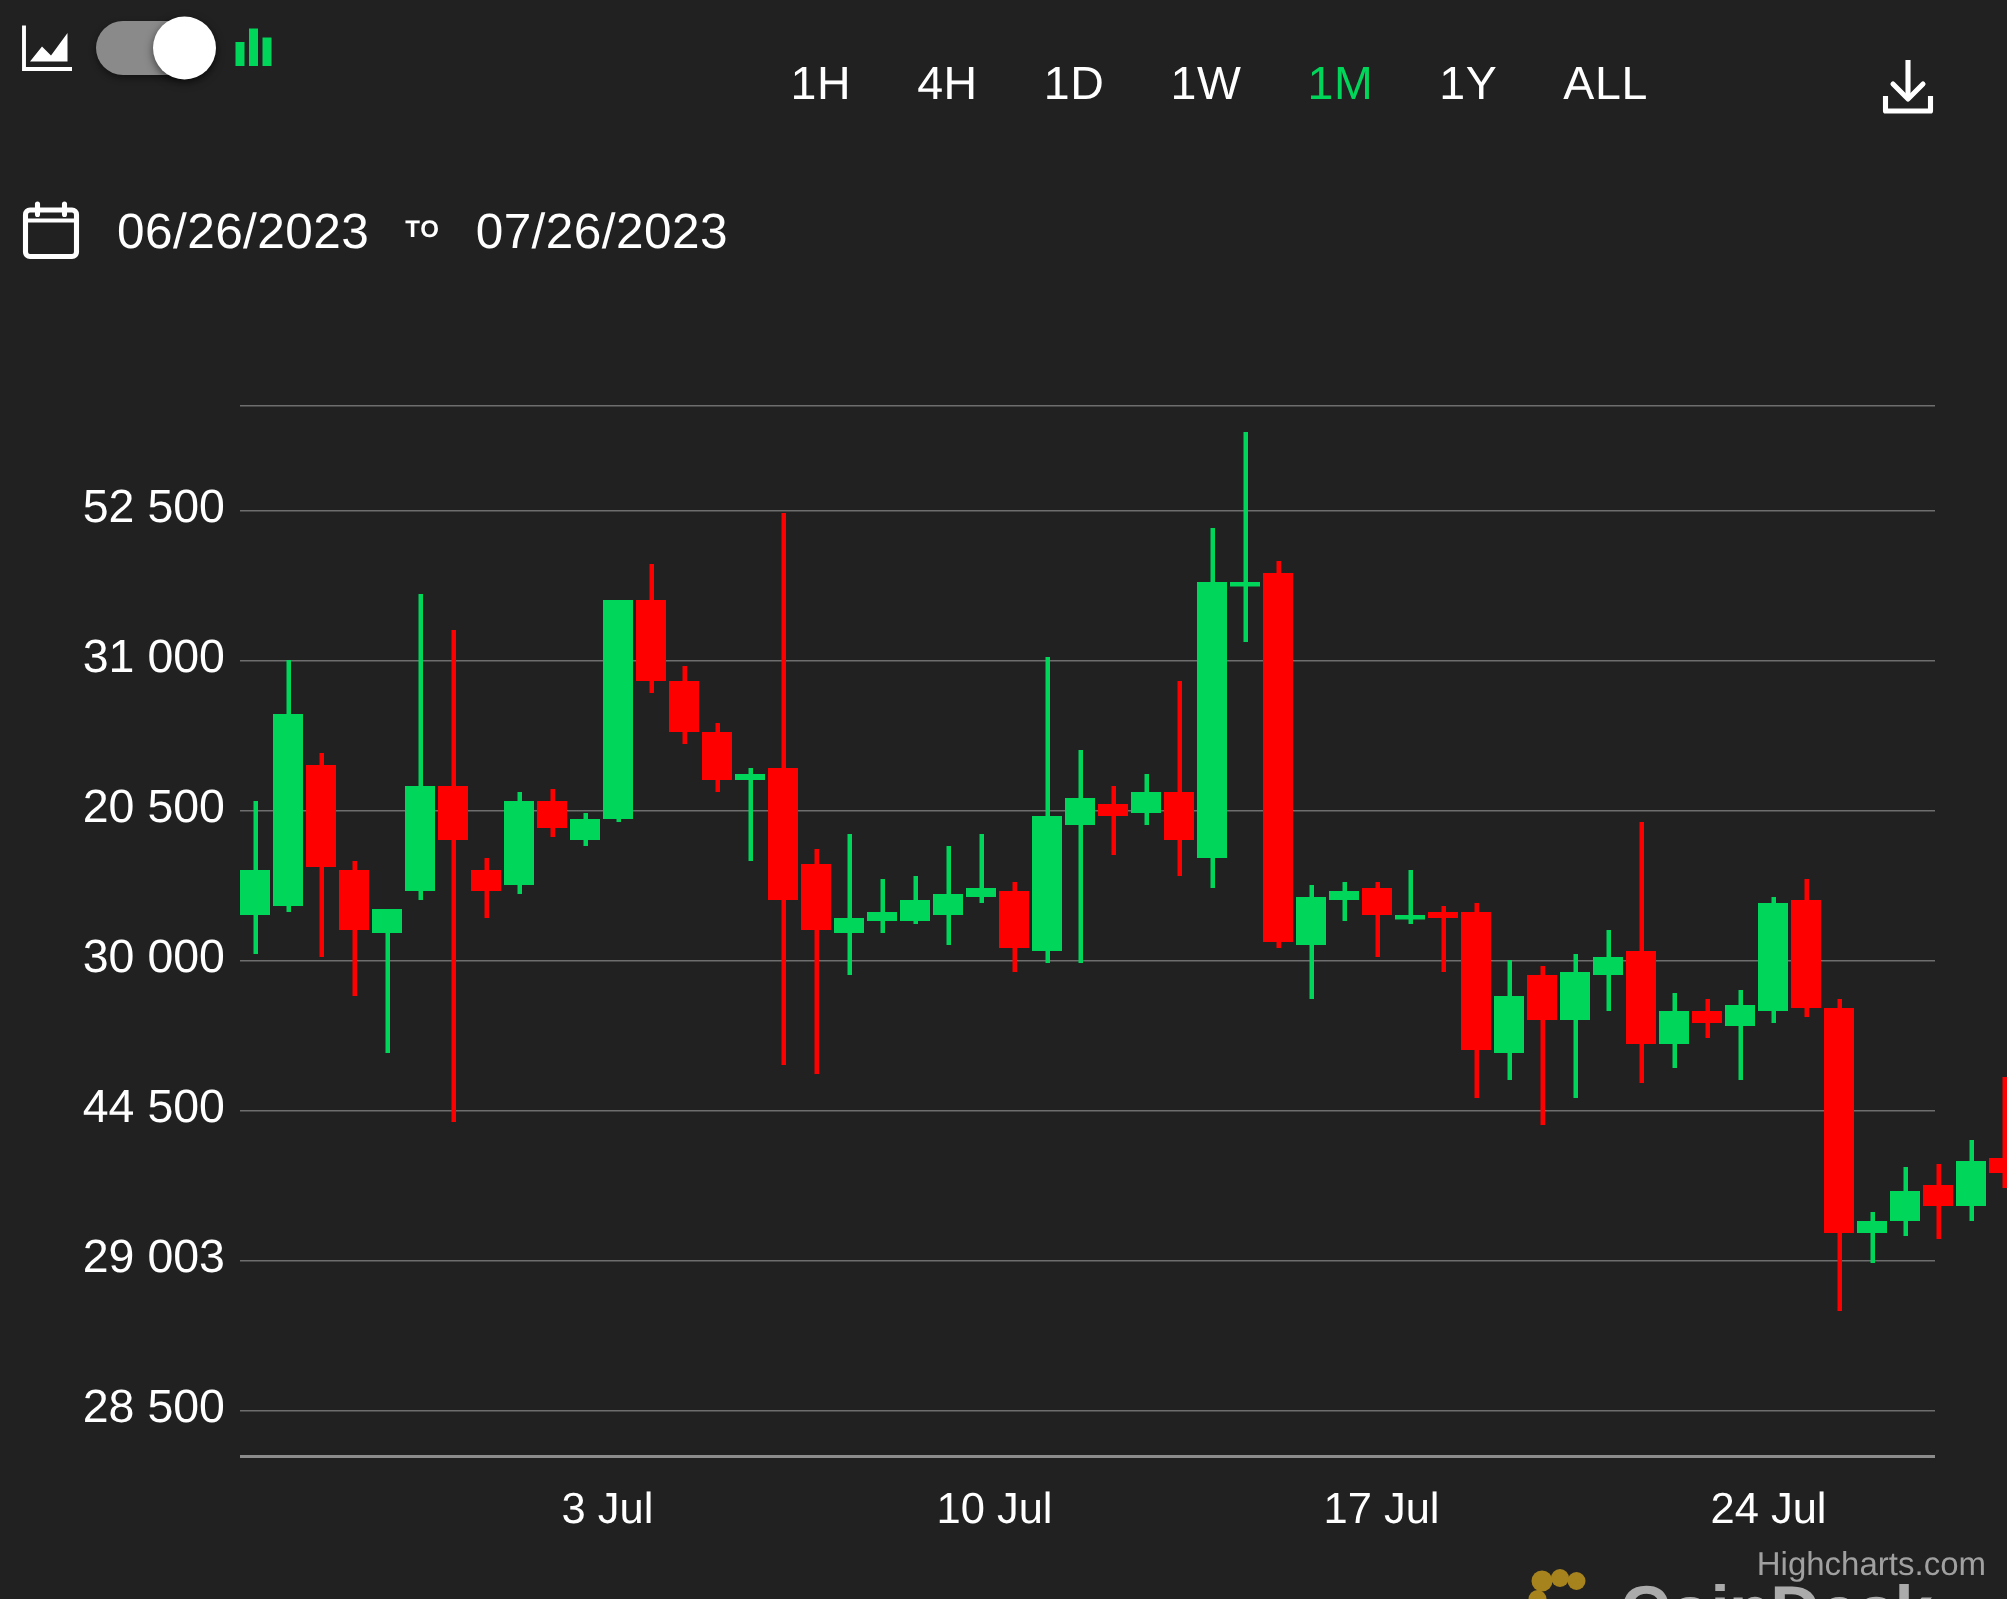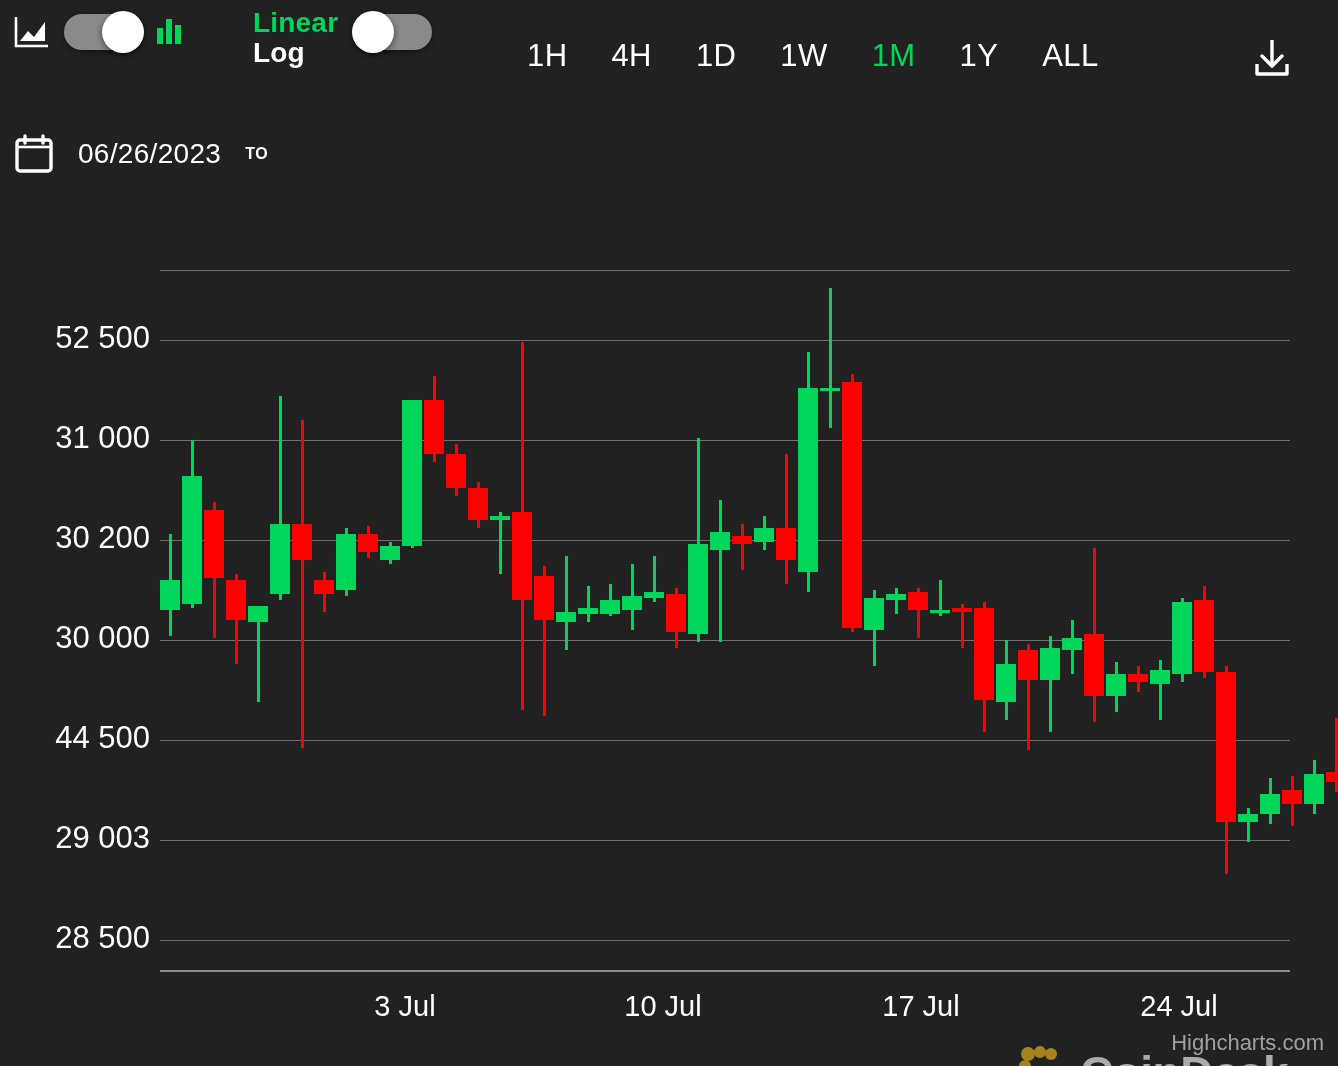--- a/index.html
+++ b/index.html
@@ -111,21 +111,21 @@
     position: absolute;
     left: 0; top: 118px;
     height: 72px;
     display: flex;
     align-items: center;
     padding-left: 14px;
     gap: 24px;
   }
   .cal-icon { width: 40px; height: 40px; cursor: pointer; }
   .date-text {
-    font-size: 28px;
+    font-size: 33px;
     color: #ffffff;
     letter-spacing: .3px;
     cursor: pointer;
   }
   .to-text {
     font-size: 16px;
     font-weight: bold;
     color: #ffffff;
     letter-spacing: .5px;
   }
@@ -232,29 +232,20 @@
     </span>
     <span class="candle-icon">
       <svg viewBox="0 0 26 34" width="26" height="34">
         <rect x="1" y="13" width="6" height="16" fill="#00D65A"></rect>
         <rect x="10" y="4" width="6" height="25" fill="#00D65A"></rect>
         <rect x="19" y="10" width="6" height="19" fill="#00D65A"></rect>
       </svg>
     </span>
   </div>
 
-  <div class="scale-group">
-    <span class="scale-labels">
-      <span class="scale-linear">Linear</span>
-      <span class="scale-log">Log</span>
-    </span>
-    <span class="toggle left">
-      <span class="knob"></span>
-    </span>
-  </div>
 
   <div class="range-group">
     <button class="range-btn">1H</button>
     <button class="range-btn">4H</button>
     <button class="range-btn">1D</button>
     <button class="range-btn">1W</button>
     <button class="range-btn active">1M</button>
     <button class="range-btn">1Y</button>
     <button class="range-btn">ALL</button>
   </div>
@@ -271,29 +262,30 @@
 <div id="daterow">
   <span class="cal-icon">
     <svg viewBox="0 0 40 40" width="40" height="40">
       <rect x="3" y="6" width="34" height="31" rx="3" fill="none" stroke="#ffffff" stroke-width="3.4"></rect>
       <path d="M11 2 L11 9 M29 2 L29 9" stroke="#ffffff" stroke-width="3.4" stroke-linecap="round"></path>
       <path d="M4 13 L36 13" stroke="#ffffff" stroke-width="2.6"></path>
     </svg>
   </span>
   <span class="date-text">06/26/2023</span>
   <span class="to-text">TO</span>
+  <span class="date-text">07/26/2023</span>
 </div>
 
 <div id="chart">
   <div id="yaxis-labels">
       <div class="ylabel" style="top: 724px;">28 500</div>
       <div class="ylabel" style="top: 624px;">29 003</div>
       <div class="ylabel" style="top: 524px;">44 500</div>
       <div class="ylabel" style="top: 424px;">30 000</div>
-      <div class="ylabel" style="top: 324px;">30 200</div>
+      <div class="ylabel" style="top: 324px;">20 500</div>
       <div class="ylabel" style="top: 224px;">31 000</div>
       <div class="ylabel" style="top: 124px;">52 500</div>
     </div>
   <div id="plot">
     <div id="gridlines">
         <div class="gridline" style="top: 670px;"></div>
         <div class="gridline" style="top: 570px;"></div>
         <div class="gridline" style="top: 470px;"></div>
         <div class="gridline" style="top: 370px;"></div>
         <div class="gridline" style="top: 270px;"></div>

